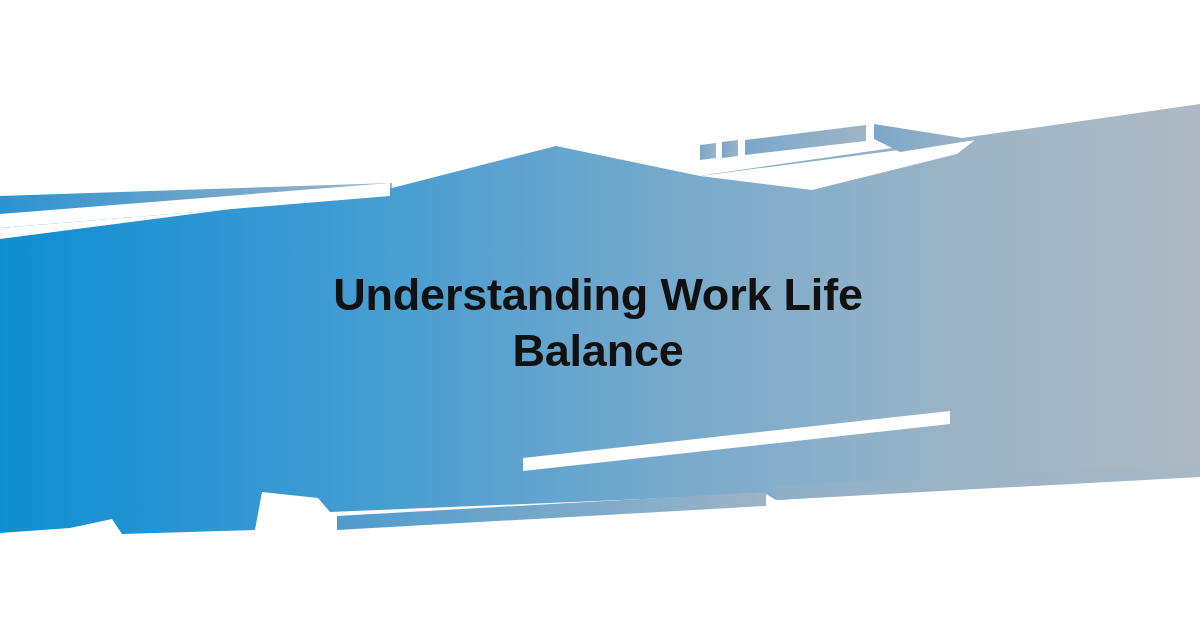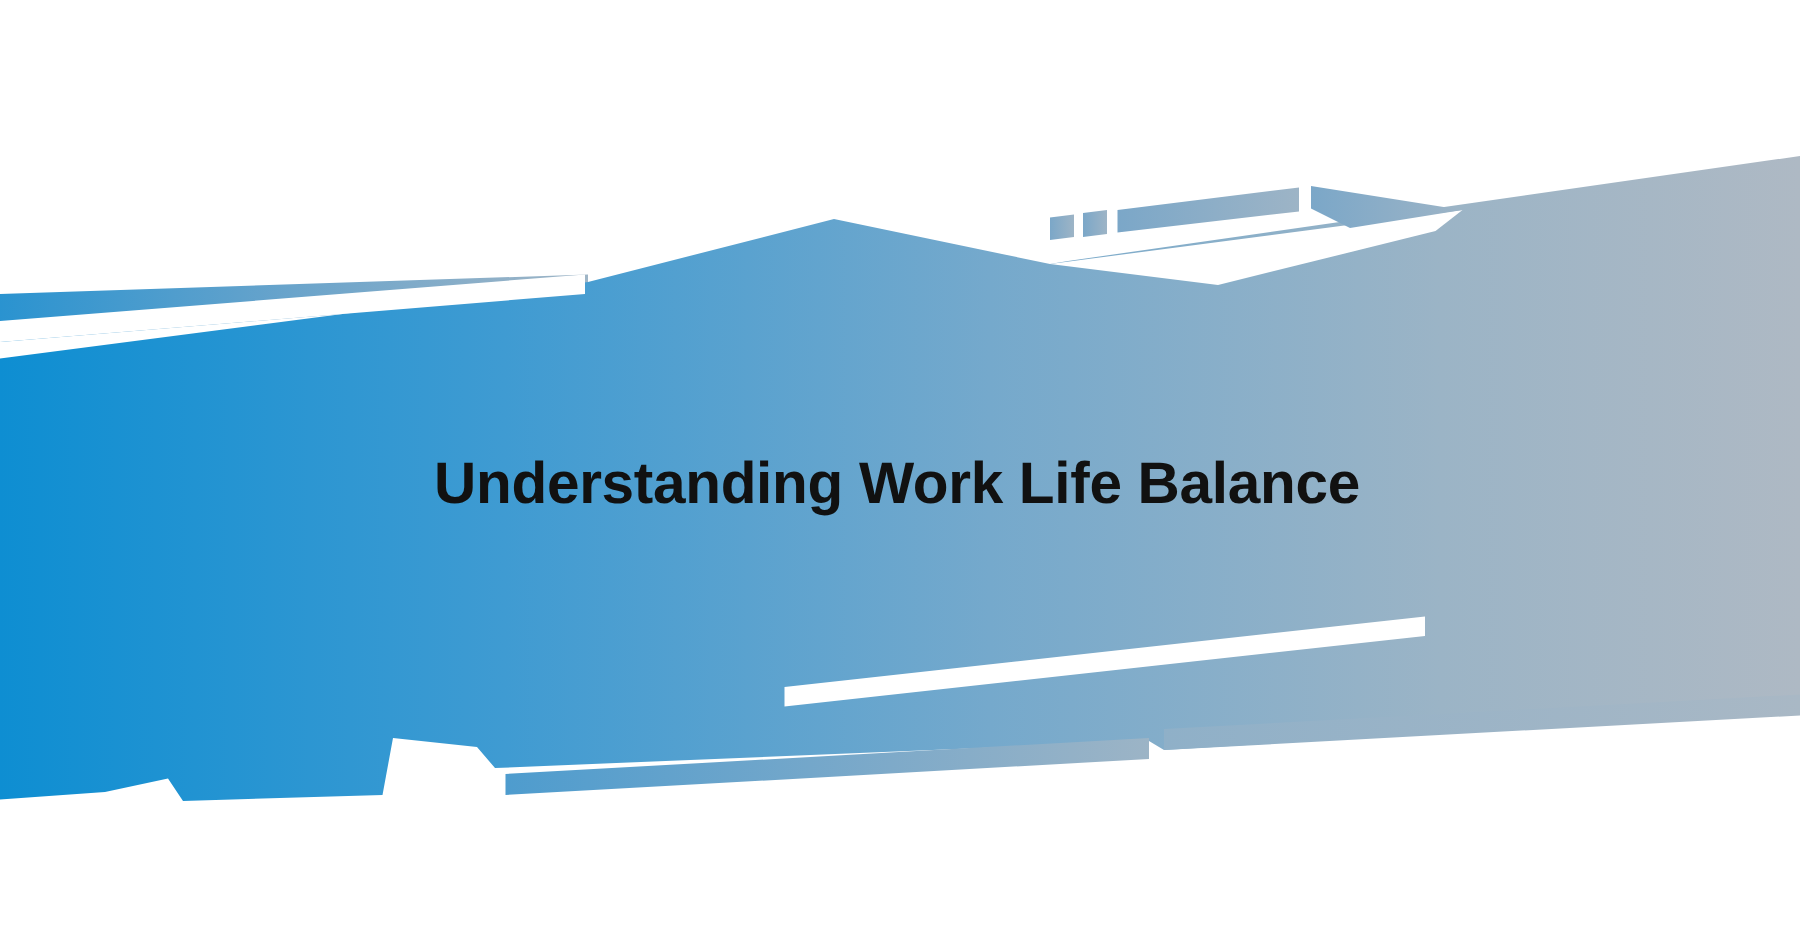--- a/index.html
+++ b/index.html
@@ -32,21 +32,21 @@
     align-items: center;
     justify-content: center;
     pointer-events: none;
   }
   #banner-title {
     margin: 0;
     width: 640px;
     text-align: center;
     font-family: "Liberation Sans", sans-serif;
     font-weight: bold;
-    font-size: 39px;
+    font-size: 45px;
     line-height: 1.25;
     letter-spacing: -0.2px;
     color: #111111;
     transform: translate(-2px, 8px);
   }
 </style>
 </head>
 <body>
 
 <div id="banner-root">

